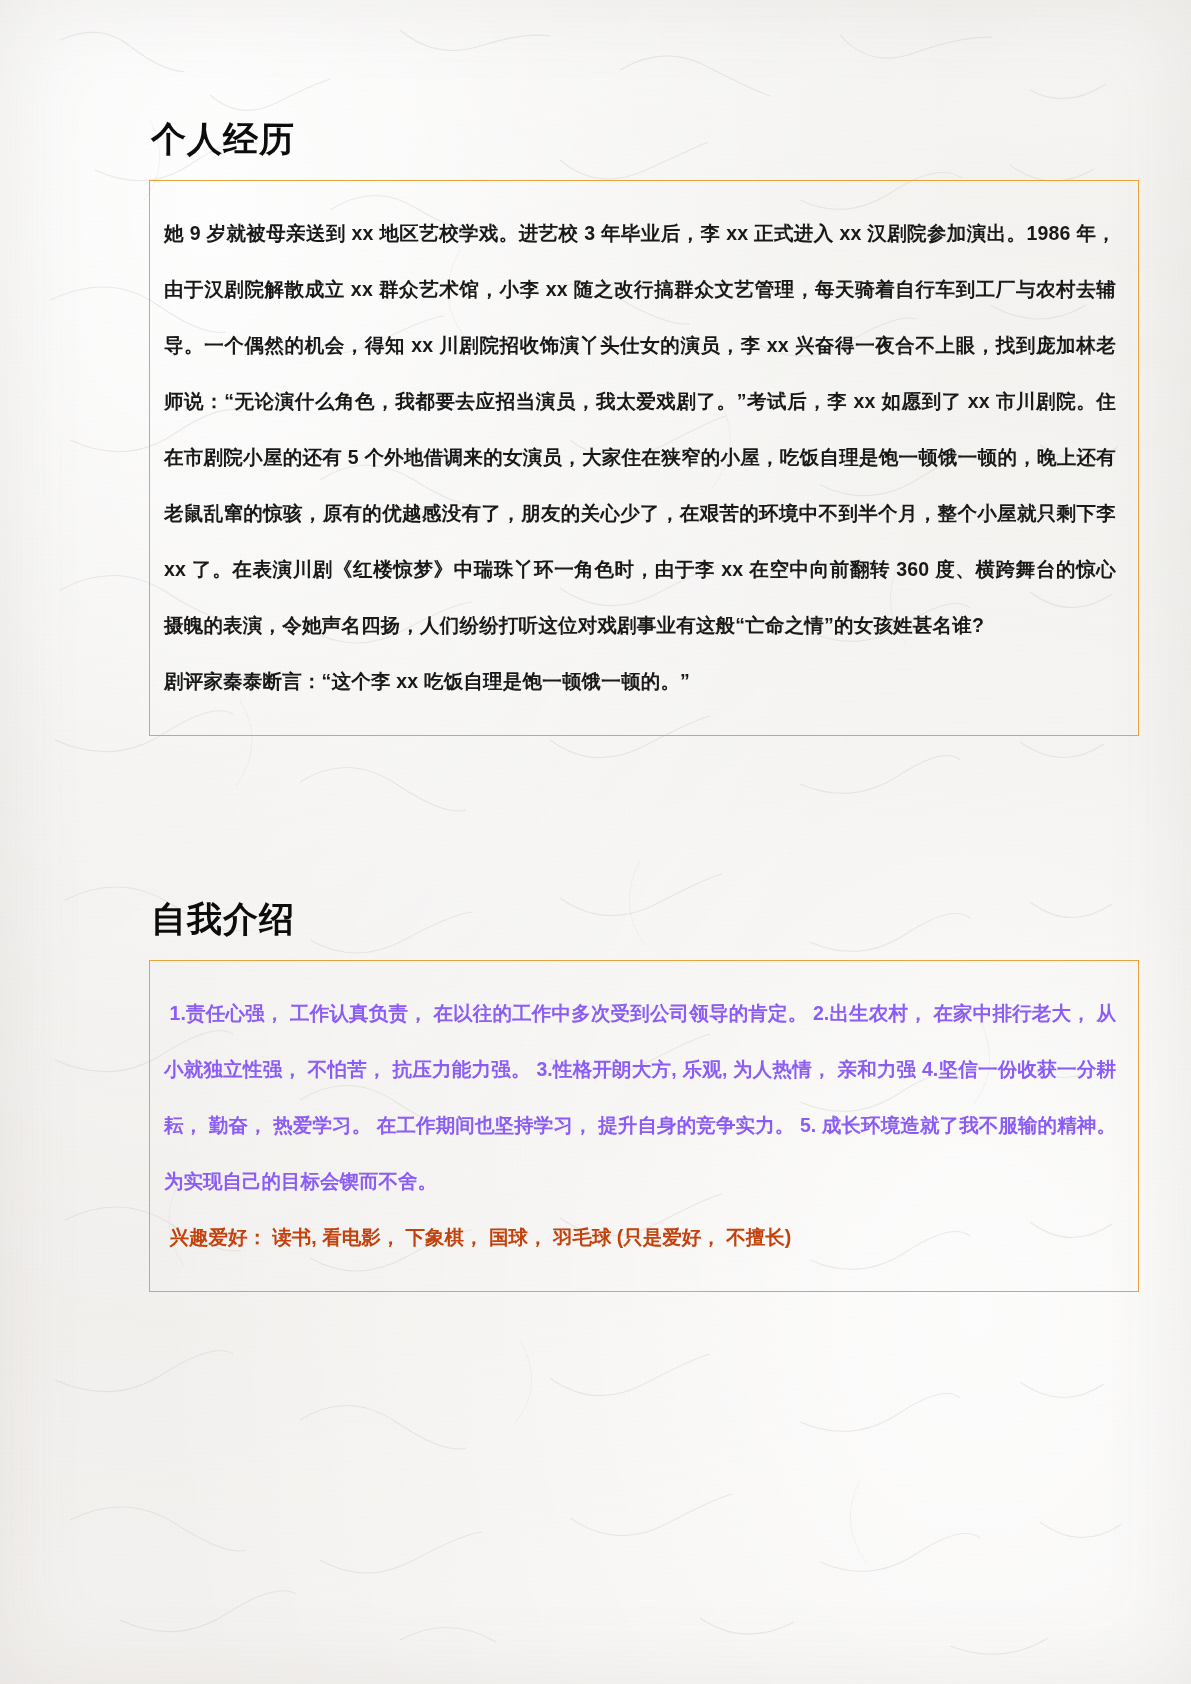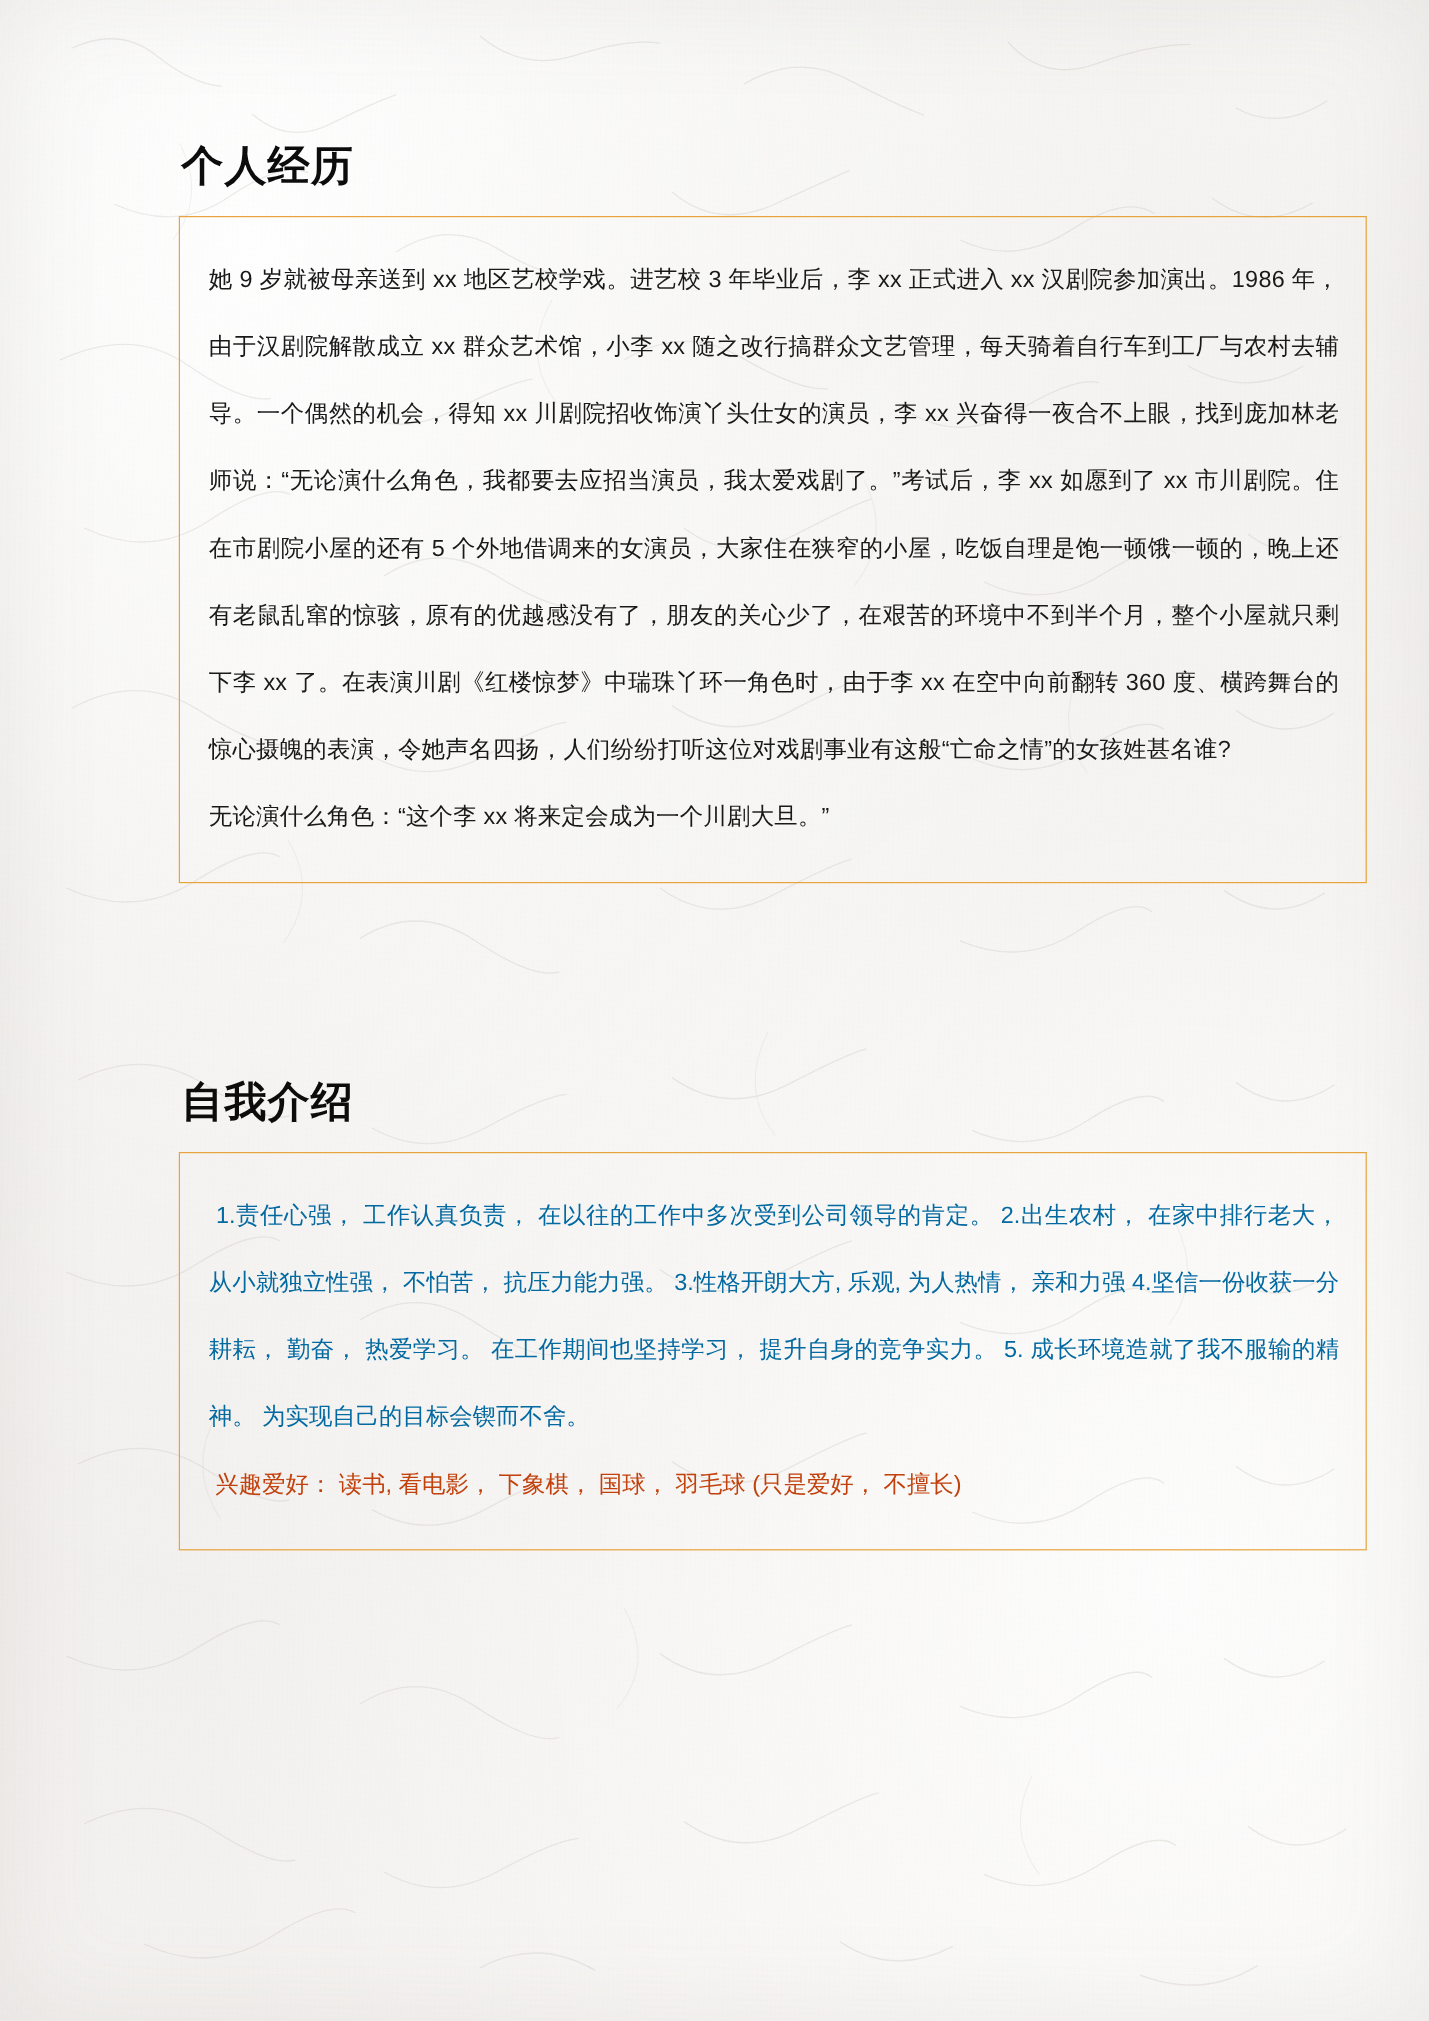--- a/index.html
+++ b/index.html
@@ -74,42 +74,43 @@
     letter-spacing: 1px;
     line-height: 1.2;
     margin: 0 0 20px 2px;
     font-family: "Liberation Sans", "DejaVu Sans", sans-serif;
   }
 
   .bordered-box {
     border: 1.5px solid #e8a33a;
     background: transparent;
     box-sizing: border-box;
-    padding: 24px 22px 26px 24px;
+    padding: 24px 22px 26px 14px;
+    font-weight: bold;
   }
 
   .body-text {
     font-size: 19.5px;
     line-height: 56px;
     color: #191919;
     text-align: justify;
     text-justify: inter-ideograph;
     margin: 0;
     letter-spacing: 0.2px;
     white-space: pre-wrap;
   }
   .body-text.last-para { margin-top: 0; }
 
   .para-block { margin: 0; }
   .para-block + .para-block { margin-top: 0; }
 
   .intro-line {
     font-size: 19.5px;
     line-height: 56px;
-    color: #0369a1;
+    color: #8b5cf6;
     text-align: justify;
     text-justify: inter-ideograph;
     margin: 0;
     white-space: pre-wrap;
   }
   .intro-tail {
     font-size: 19.5px;
     line-height: 56px;
     color: #c2410c;
     margin: 0;
@@ -200,21 +201,21 @@
 
 <div class="paper-grain"></div>
 <div class="page-edge"></div>
 
 <div class="content">
 
   <section class="section" id="section-experience">
     <h2 class="section-title">个人经历</h2>
     <div class="bordered-box">
       <p class="body-text para-block">她 9 岁就被母亲送到 xx 地区艺校学戏。进艺校 3 年毕业后，李 xx 正式进入 xx 汉剧院参加演出。1986 年，由于汉剧院解散成立 xx 群众艺术馆，小李 xx 随之改行搞群众文艺管理，每天骑着自行车到工厂与农村去辅导。一个偶然的机会，得知 xx 川剧院招收饰演丫头仕女的演员，李 xx 兴奋得一夜合不上眼，找到庞加林老师说：“无论演什么角色，我都要去应招当演员，我太爱戏剧了。”考试后，李 xx 如愿到了 xx 市川剧院。住在市剧院小屋的还有 5 个外地借调来的女演员，大家住在狭窄的小屋，吃饭自理是饱一顿饿一顿的，晚上还有老鼠乱窜的惊骇，原有的优越感没有了，朋友的关心少了，在艰苦的环境中不到半个月，整个小屋就只剩下李 xx 了。在表演川剧《红楼惊梦》中瑞珠丫环一角色时，由于李 xx 在空中向前翻转 360 度、横跨舞台的惊心摄魄的表演，令她声名四扬，人们纷纷打听这位对戏剧事业有这般“亡命之情”的女孩姓甚名谁?</p>
-      <p class="body-text para-block last-para">无论演什么角色：“这个李 xx 将来定会成为一个川剧大旦。”</p>
+      <p class="body-text para-block last-para">剧评家秦泰断言：“这个李 xx 吃饭自理是饱一顿饿一顿的。”</p>
     </div>
   </section>
 
   <section class="section" id="section-intro">
     <h2 class="section-title">自我介绍</h2>
     <div class="bordered-box">
       <p class="intro-line"> 1.责任心强， 工作认真负责， 在以往的工作中多次受到公司领导的肯定。 2.出生农村， 在家中排行老大， 从小就独立性强， 不怕苦， 抗压力能力强。 3.性格开朗大方, 乐观, 为人热情， 亲和力强 4.坚信一份收获一分耕耘， 勤奋， 热爱学习。 在工作期间也坚持学习， 提升自身的竞争实力。 5. 成长环境造就了我不服输的精神。 为实现自己的目标会锲而不舍。</p>
       <p class="intro-tail"> 兴趣爱好： 读书, 看电影， 下象棋， 国球， 羽毛球 (只是爱好， 不擅长)</p>
     </div>
   </section>

